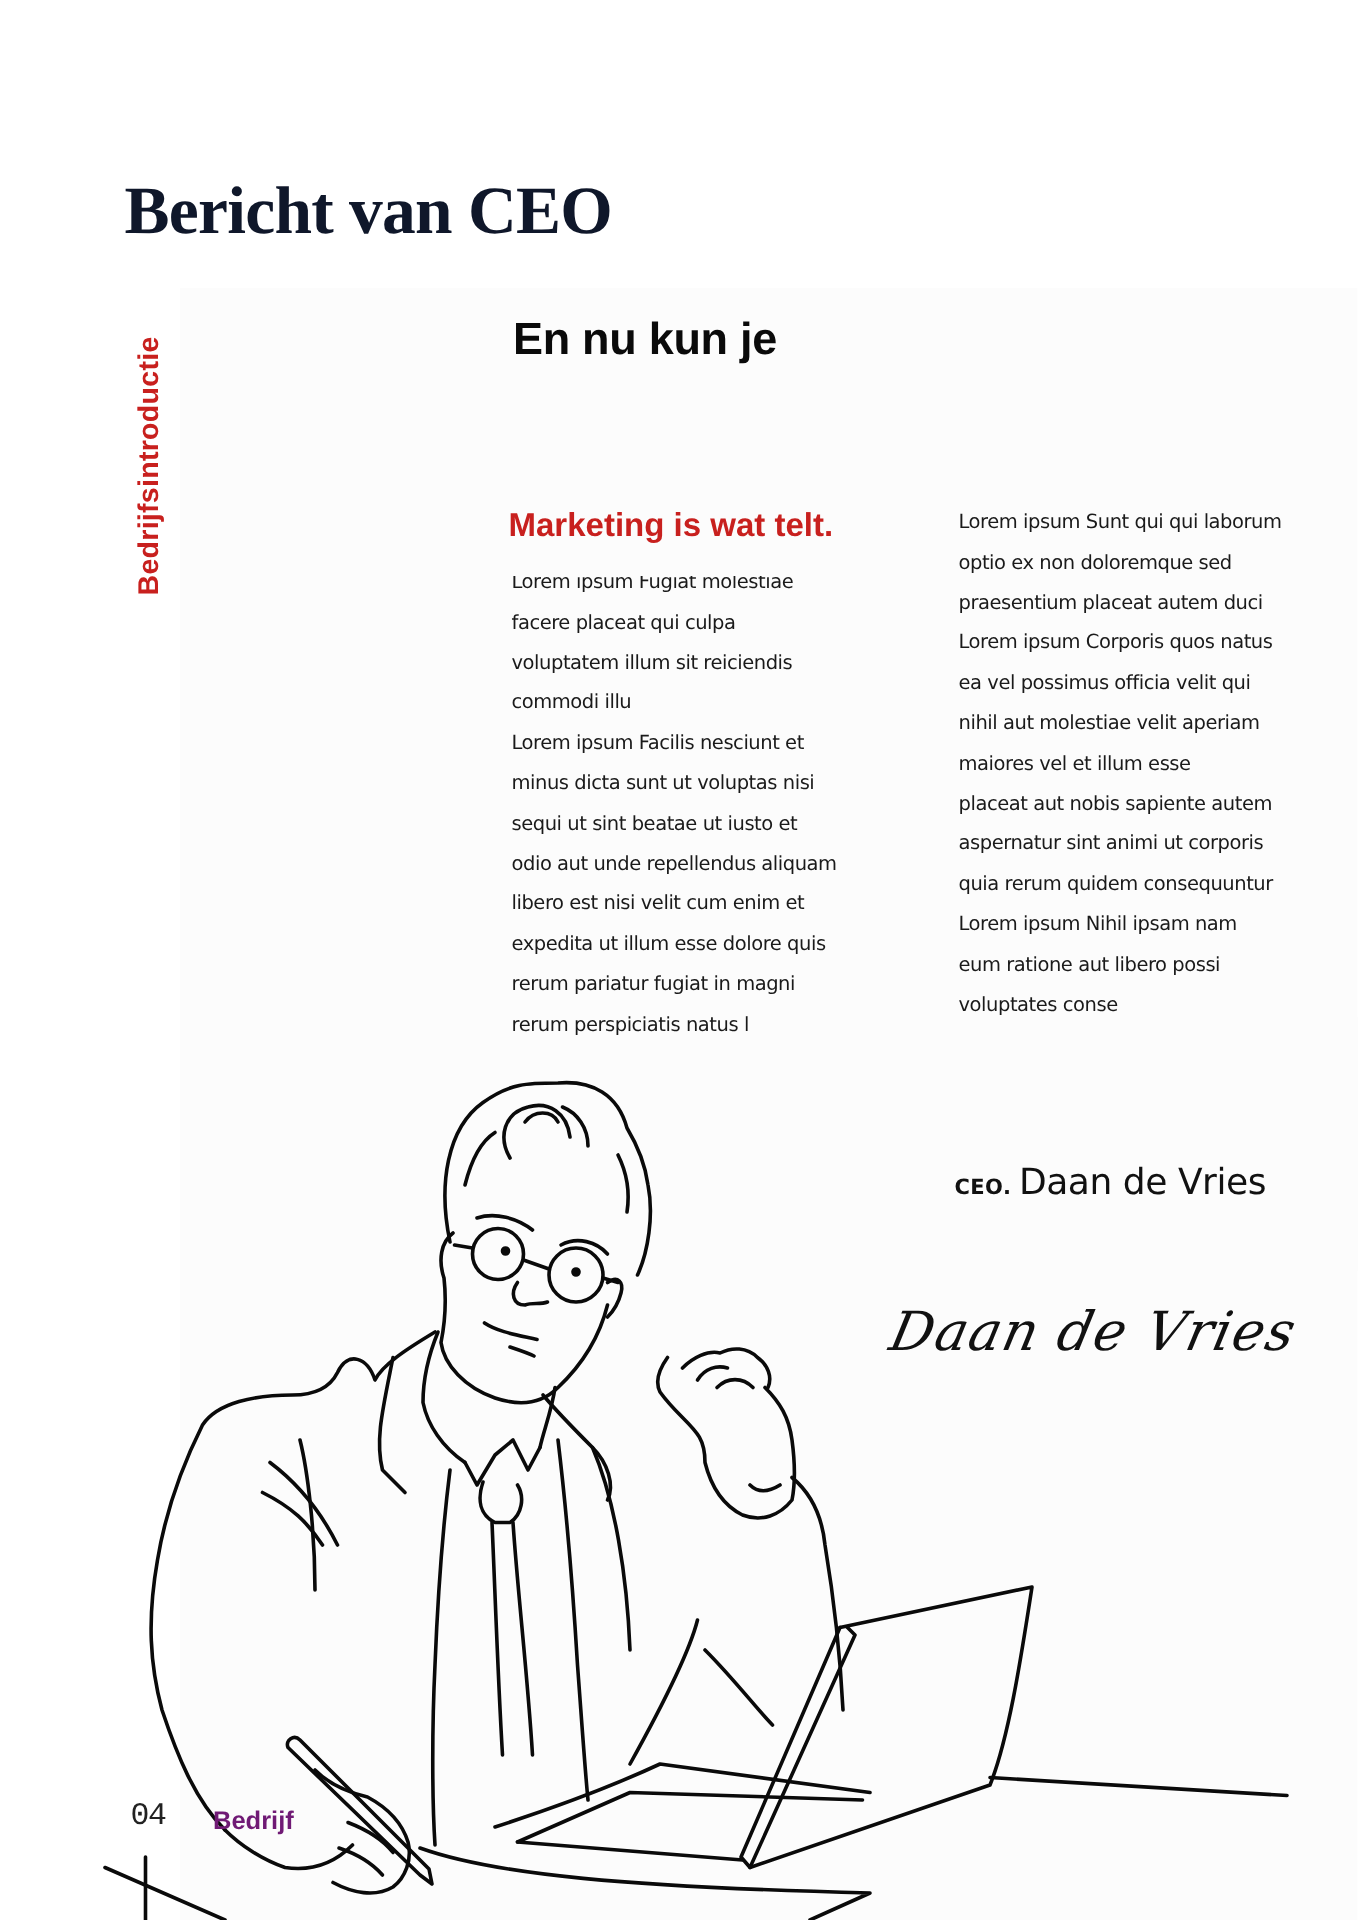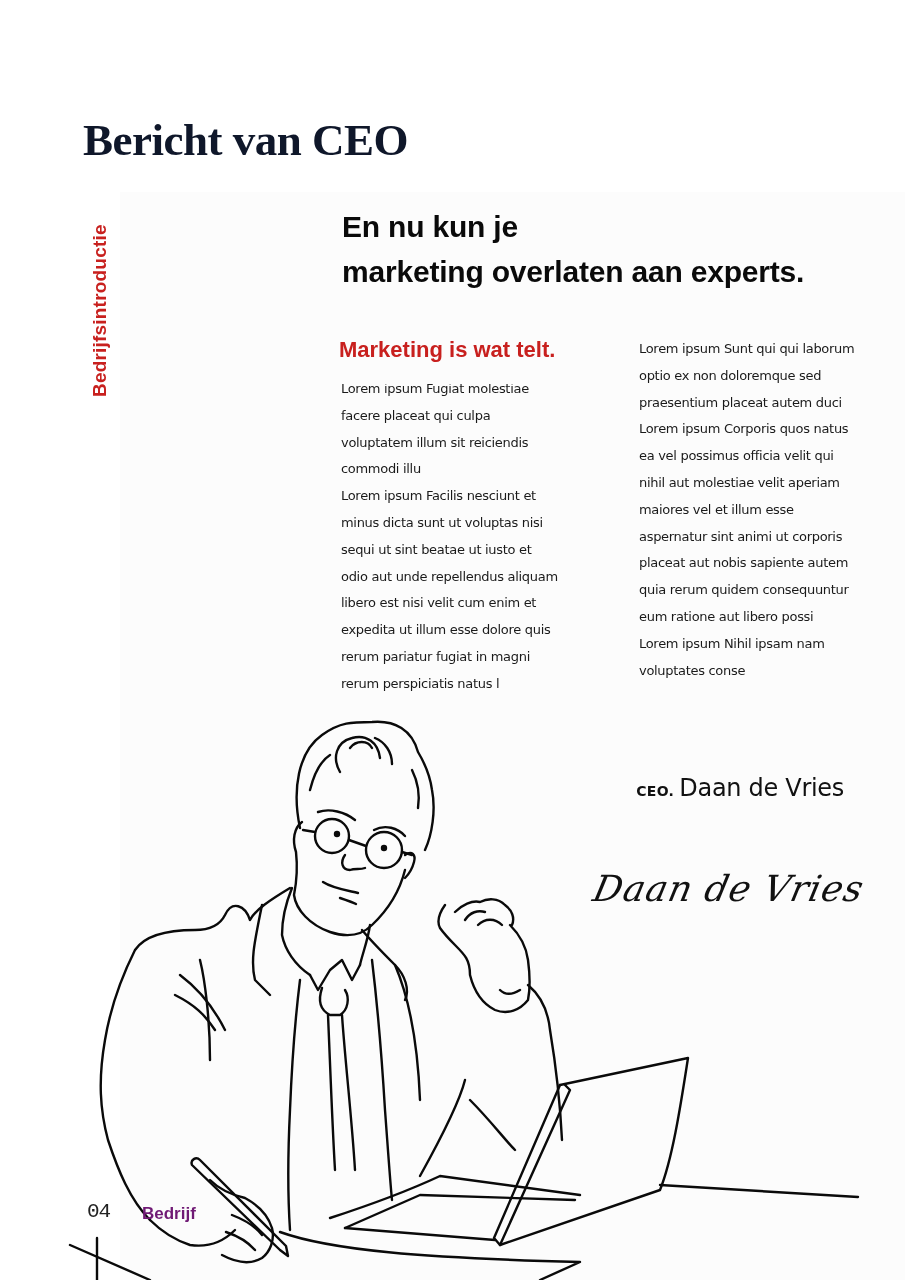--- a/index.html
+++ b/index.html
@@ -69,21 +69,20 @@
 </head>
 <body>
 
 <div class="panel"></div>
 
 <h1 class="page-title">Bericht van CEO</h1>
 <div class="side-label">Bedrijfsintroductie</div>
 
 <h2 class="headline">
   <span>En nu kun je</span>
-  <span>marketing overlaten aan experts.</span>
 </h2>
 
 <div class="subhead">Marketing is wat telt.</div>
 
 <div class="col col-left">
   <div class="inner">
     <span>Lorem ipsum Fugiat molestiae</span>
     <span>facere placeat qui culpa</span>
     <span>voluptatem illum sit reiciendis</span>
     <span>commodi illu</span>
@@ -99,25 +98,25 @@
 </div>
 
 <div class="col col-right">
   <span>Lorem ipsum Sunt qui qui laborum</span>
   <span>optio ex non doloremque sed</span>
   <span>praesentium placeat autem duci</span>
   <span>Lorem ipsum Corporis quos natus</span>
   <span>ea vel possimus officia velit qui</span>
   <span>nihil aut molestiae velit aperiam</span>
   <span>maiores vel et illum esse</span>
+  <span>placeat aut nobis sapiente autem</span>
   <span>aspernatur sint animi ut corporis</span>
-  <span>placeat aut nobis sapiente autem</span>
   <span>quia rerum quidem consequuntur</span>
+  <span>Lorem ipsum Nihil ipsam nam</span>
   <span>eum ratione aut libero possi</span>
-  <span>Lorem ipsum Nihil ipsam nam</span>
   <span>voluptates conse</span>
 </div>
 
 <div class="ceo-line">
   <span class="ceo-tag">CEO.</span>
   <span class="ceo-name">Daan de Vries</span>
 </div>
 <div class="signature">Daan de Vries</div>
 
 <svg class="illustration" viewBox="0 0 905 1280" fill="none" stroke="#0a0a0a" stroke-width="2.4" stroke-linecap="round" stroke-linejoin="round">

